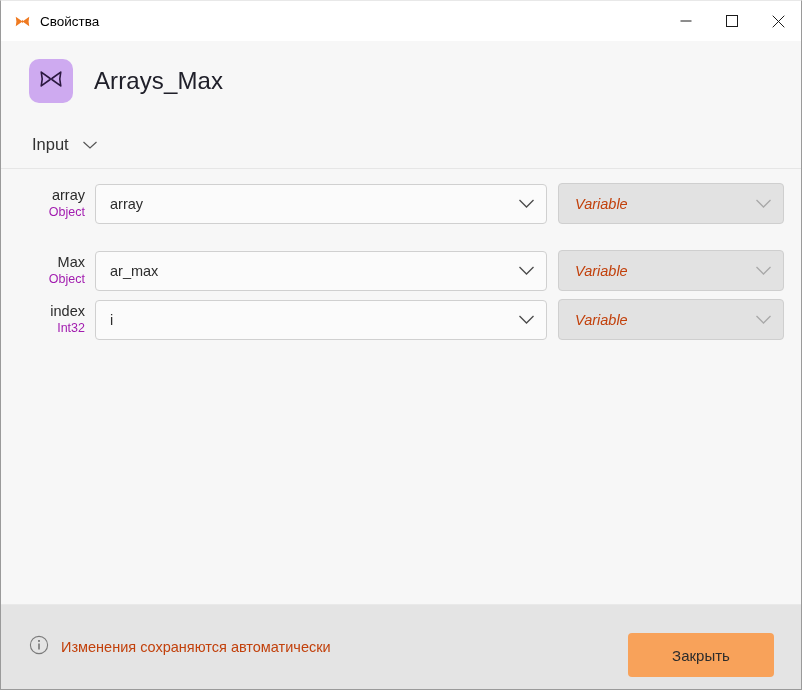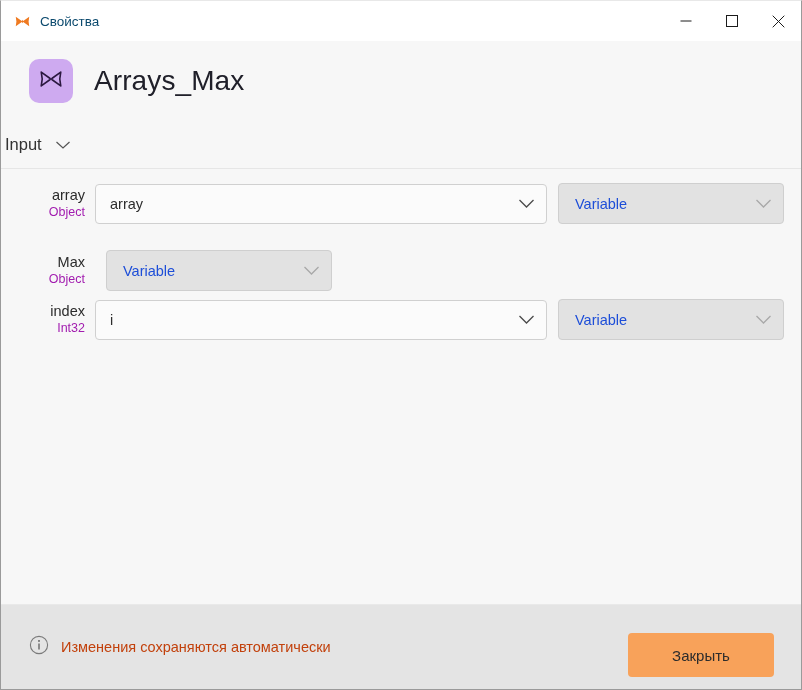--- a/index.html
+++ b/index.html
@@ -34,21 +34,21 @@
     display: flex;
     align-items: center;
     gap: 9px;
     padding-left: 13px;
     flex: 1 1 auto;
     min-width: 0;
   }
   .tb-icon { width: 17px; height: 17px; display: block; flex: 0 0 auto; }
   .titlebar-text {
     font-size: 13.5px;
-    color: #0c4a6e;
+    color: #000000;
     white-space: nowrap;
   }
   .win-controls { display: flex; align-items: stretch; height: 40px; }
   .win-btn {
     width: 46px; height: 40px;
     display: flex; align-items: center; justify-content: center;
     background: transparent;
   }
   .win-btn svg { display: block; }
 
@@ -63,39 +63,39 @@
     flex: 0 0 auto;
   }
   .app-badge {
     width: 44px; height: 44px;
     border-radius: 10px;
     background: #ceaaf0;
     display: flex; align-items: center; justify-content: center;
     flex: 0 0 auto;
   }
   .app-title {
-    font-size: 28px;
+    font-size: 24px;
     color: #20202a;
     letter-spacing: .1px;
   }
 
   
   .body {
     flex: 1 1 auto;
     background: #f7f7f7;
     overflow: hidden;
     position: relative;
   }
 
   .section-head {
     height: 48px;
     background: #f7f7f7;
     display: flex;
     align-items: center;
-    padding-left: 4px;
+    padding-left: 31px;
     gap: 13px;
     border-bottom: 1px solid #e6e6e6;
   }
   .section-head-label {
     font-size: 16.5px;
     color: #333333;
   }
   .chev-sec { display: block; }
 
   .fields { padding: 14px 0 12px 0; background: #f7f7f7; }
@@ -138,21 +138,21 @@
   }
   .combo-main { width: 452px; flex: 0 0 452px; }
   .combo-kind {
     width: 226px; flex: 0 0 226px;
     margin-left: 11px;
     background: #e2e2e2;
     border-color: #cfcfcf;
     height: 41px;
     padding-left: 16px;
   }
-  .combo-kind .combo-value { color: #1d4ed8; }
+  .combo-kind .combo-value { color: #c2410c; font-style: italic; }
   .chev-combo { flex: 0 0 auto; display: block; }
 
   
   .footer {
     height: 85px;
     flex: 0 0 auto;
     background: #e4e4e4;
     border-top: 1px solid #e9e9e9;
     display: flex;
     align-items: center;
@@ -261,20 +261,28 @@
         </div>
       </div>
     </div>
 
     <div class="fields">
       <div class="field-row">
         <div class="field-label">
           <span class="fl-name">Max</span>
           <span class="fl-type">Object</span>
         </div>
+        <div class="combo combo-main">
+          <span class="combo-value">ar_max</span>
+          <span class="chev-combo">
+            <svg width="17" height="11" viewBox="0 0 17 11">
+              <polyline points="1.5,2 8.5,9 15.5,2" fill="none" stroke="#4a4a4a" stroke-width="1.3"></polyline>
+            </svg>
+          </span>
+        </div>
         <div class="combo combo-kind">
           <span class="combo-value">Variable</span>
           <span class="chev-combo">
             <svg width="17" height="11" viewBox="0 0 17 11">
               <polyline points="1.5,2 8.5,9 15.5,2" fill="none" stroke="#a8a8a8" stroke-width="1.3"></polyline>
             </svg>
           </span>
         </div>
       </div>
       <div class="field-row">

